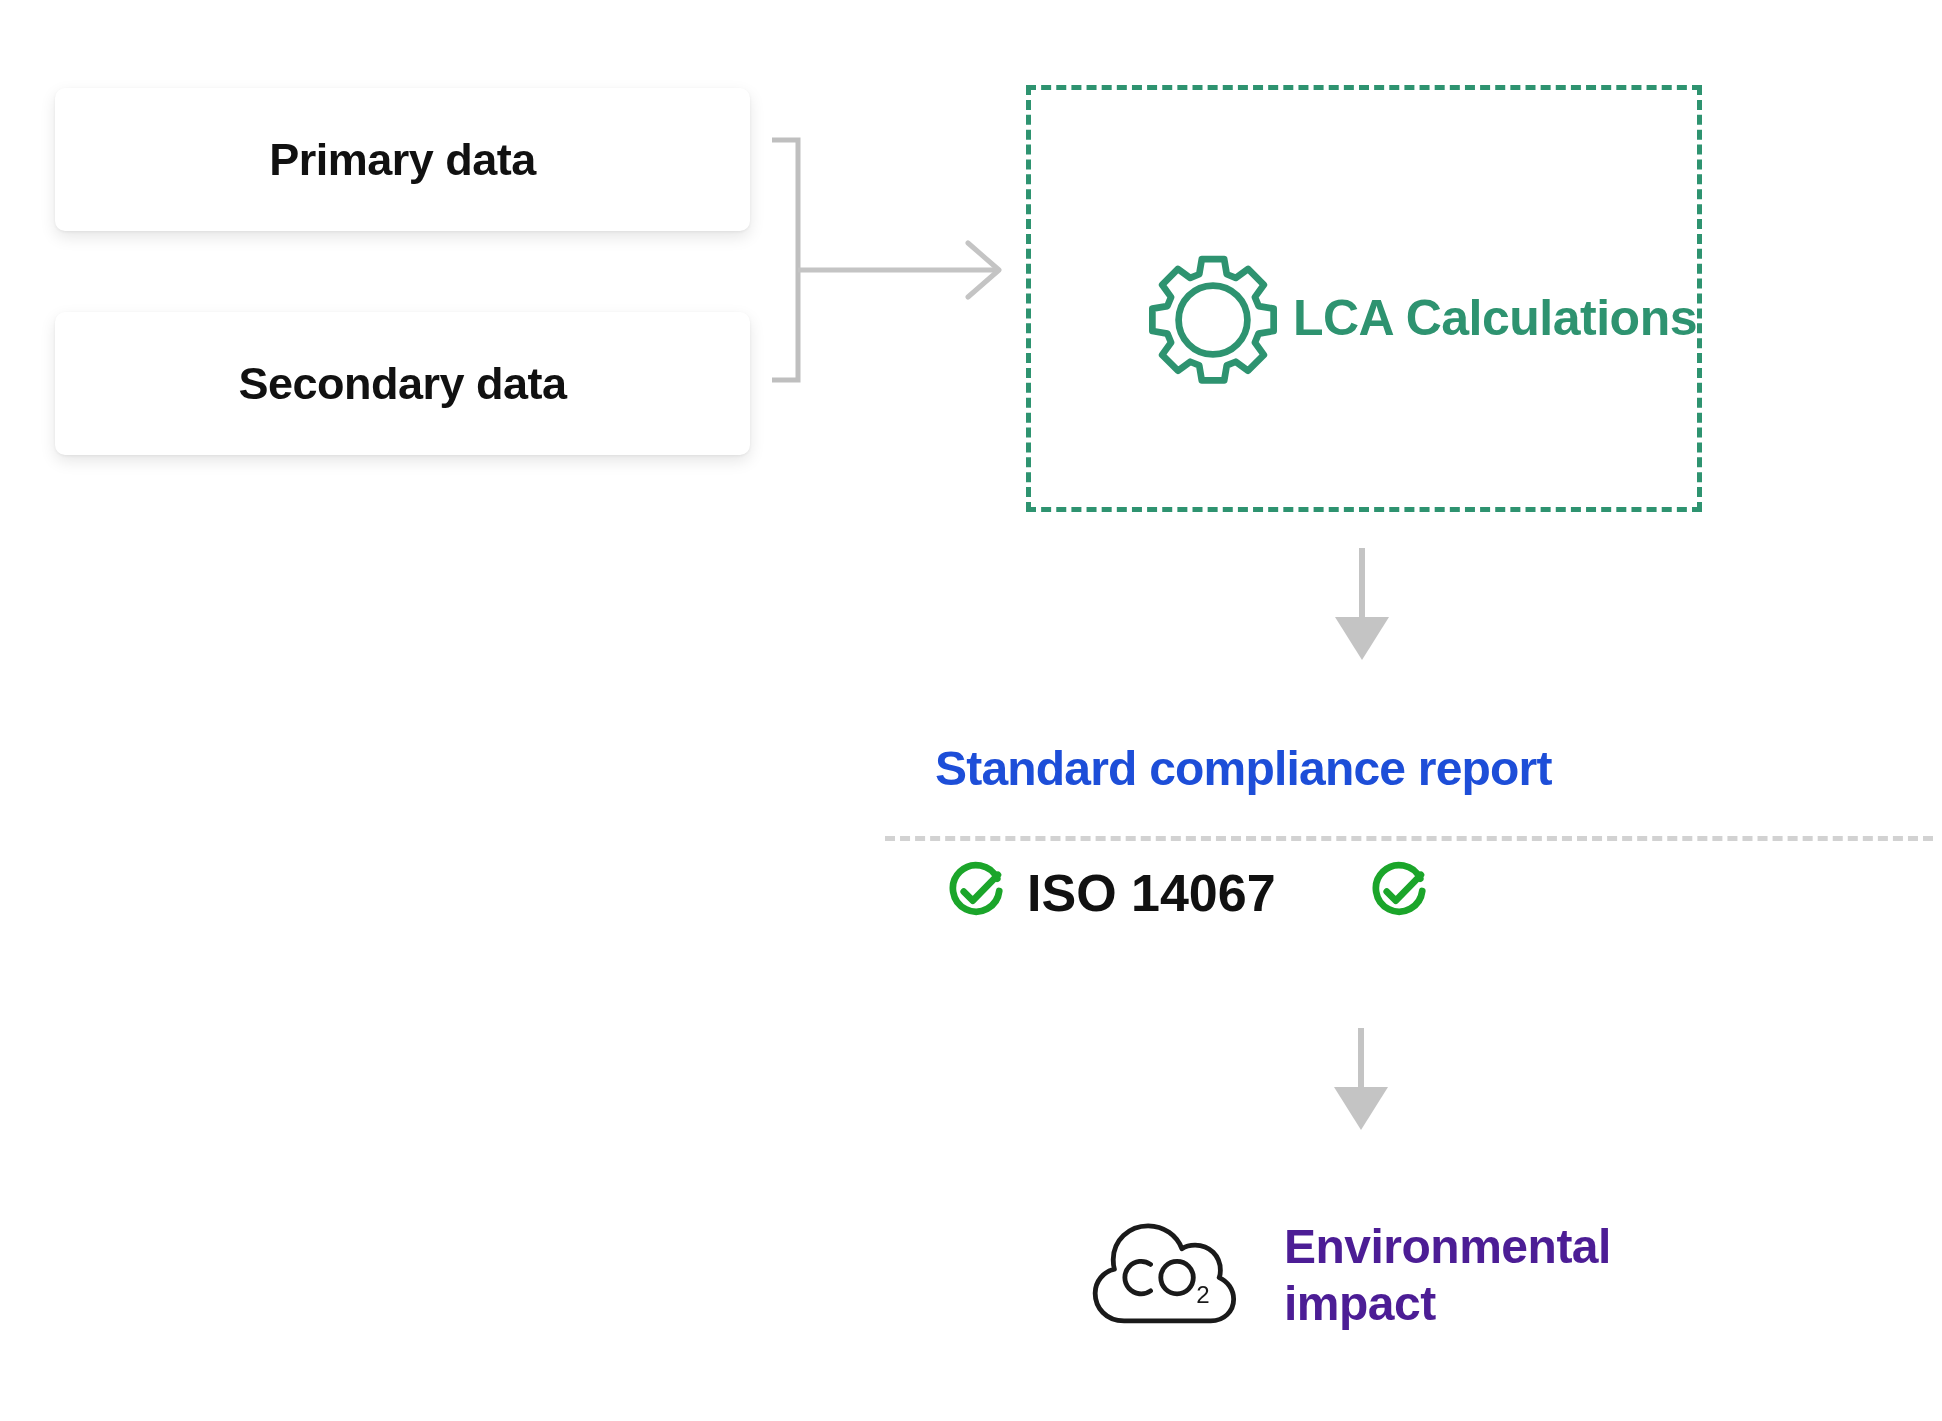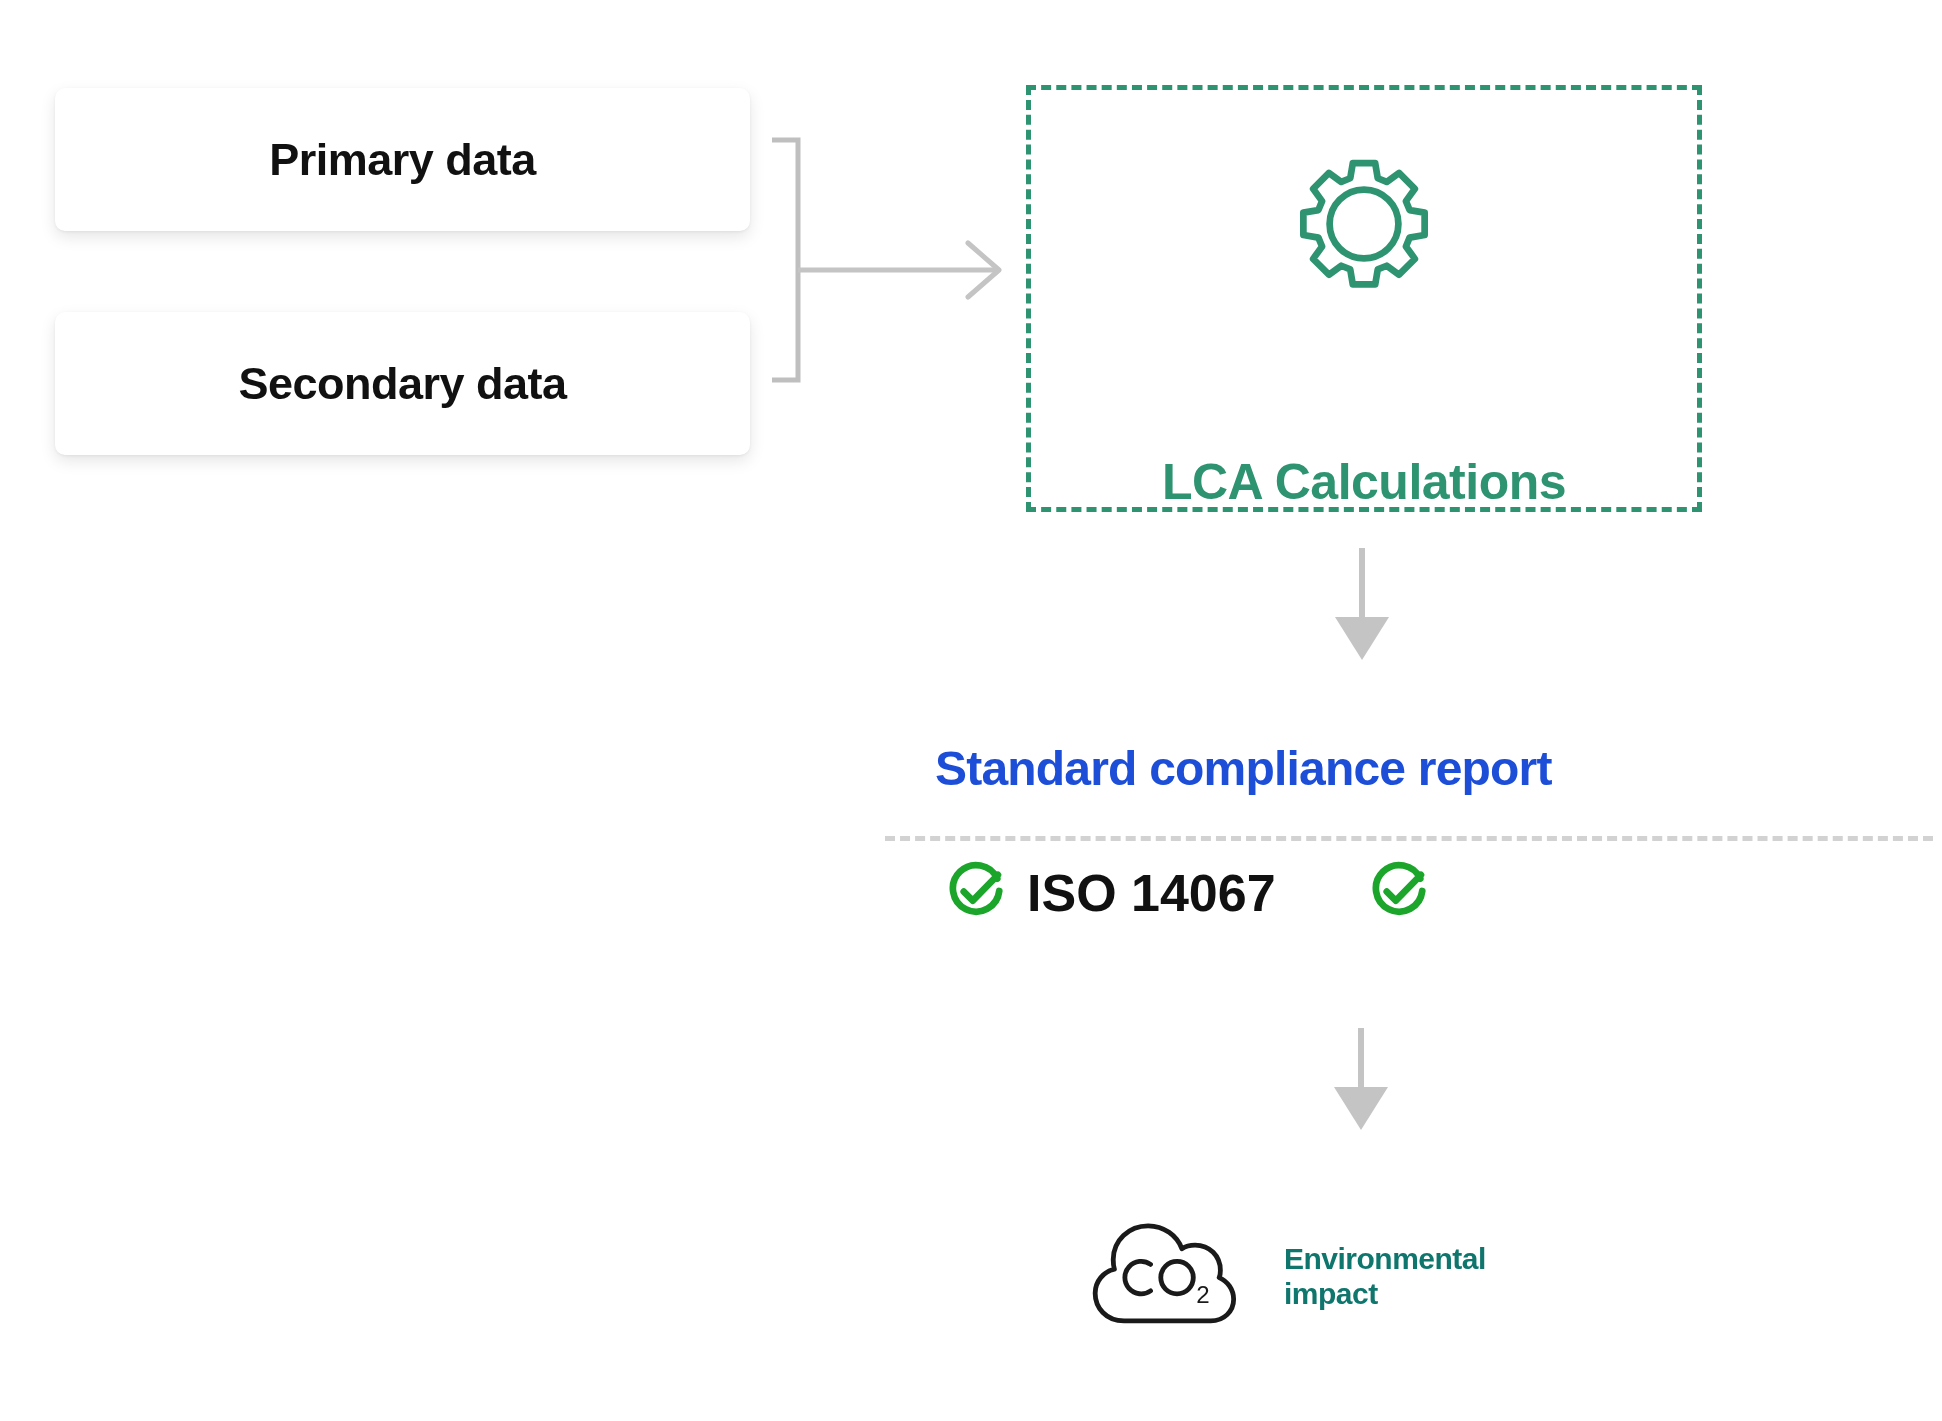--- a/index.html
+++ b/index.html
@@ -56,23 +56,23 @@
   
   #lca-box {
     position: absolute;
     left: 1026px;
     top: 85px;
     width: 676px;
     height: 427px;
     border: 5px dashed #2E9370;
     box-sizing: border-box;
     display: flex;
-    flex-direction: column;
-    align-items: center;
-    justify-content: space-between;
+    flex-direction: row;
+    align-items: center;
+    justify-content: flex-end;
   }
   #gear-icon-wrap {
     margin-top: 62px;
   }
   #lca-label {
     margin-top: 38px;
     font-size: 50px;
     font-weight: bold;
     color: #2E9370;
     letter-spacing: -0.5px;
@@ -125,23 +125,23 @@
   
   #outcome {
     position: absolute;
     left: 1090px;
     top: 1215px;
     display: flex;
     align-items: center;
     gap: 44px;
   }
   #outcome-label {
-    font-size: 30px;
-    font-weight: bold;
-    color: #0f766e;
+    font-size: 48px;
+    font-weight: bold;
+    color: #4c1d95;
     letter-spacing: -0.5px;
     line-height: 1.18;
     white-space: pre-line;
   }
 </style>
 </head>
 <body>
 
 <div class="stage">
 

